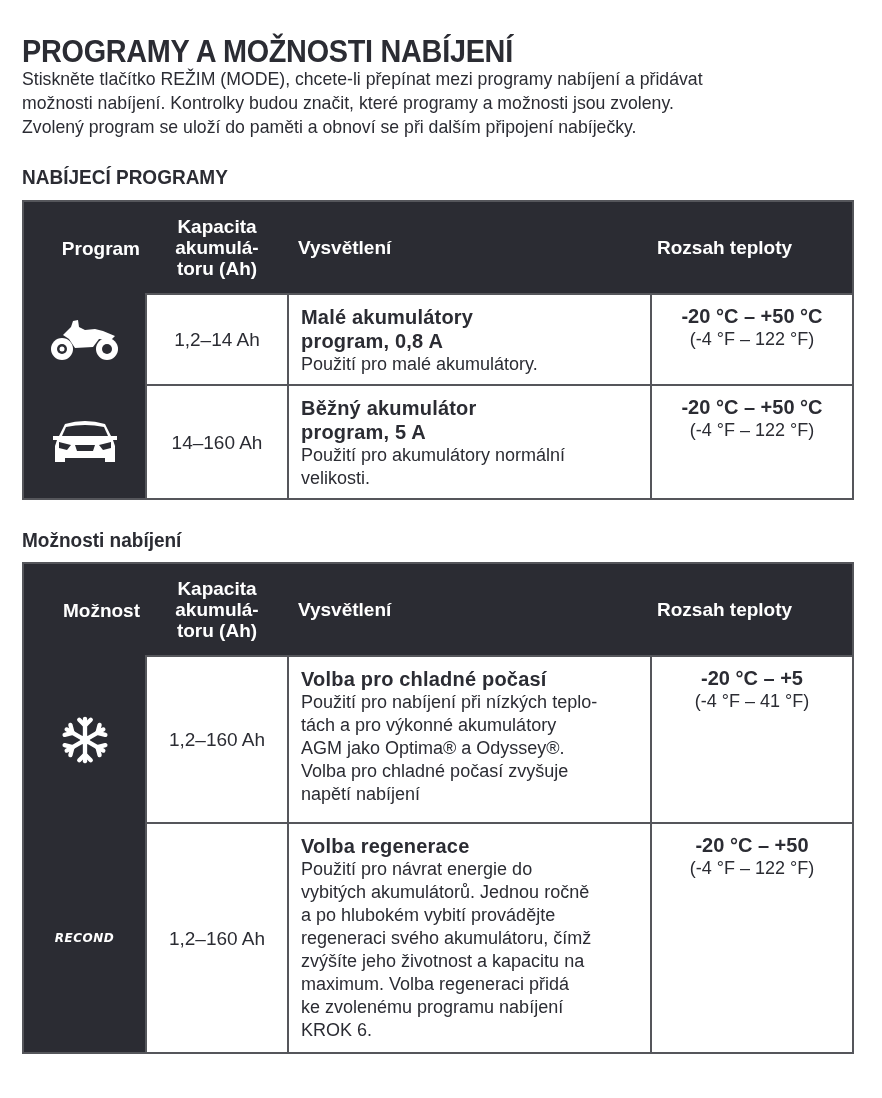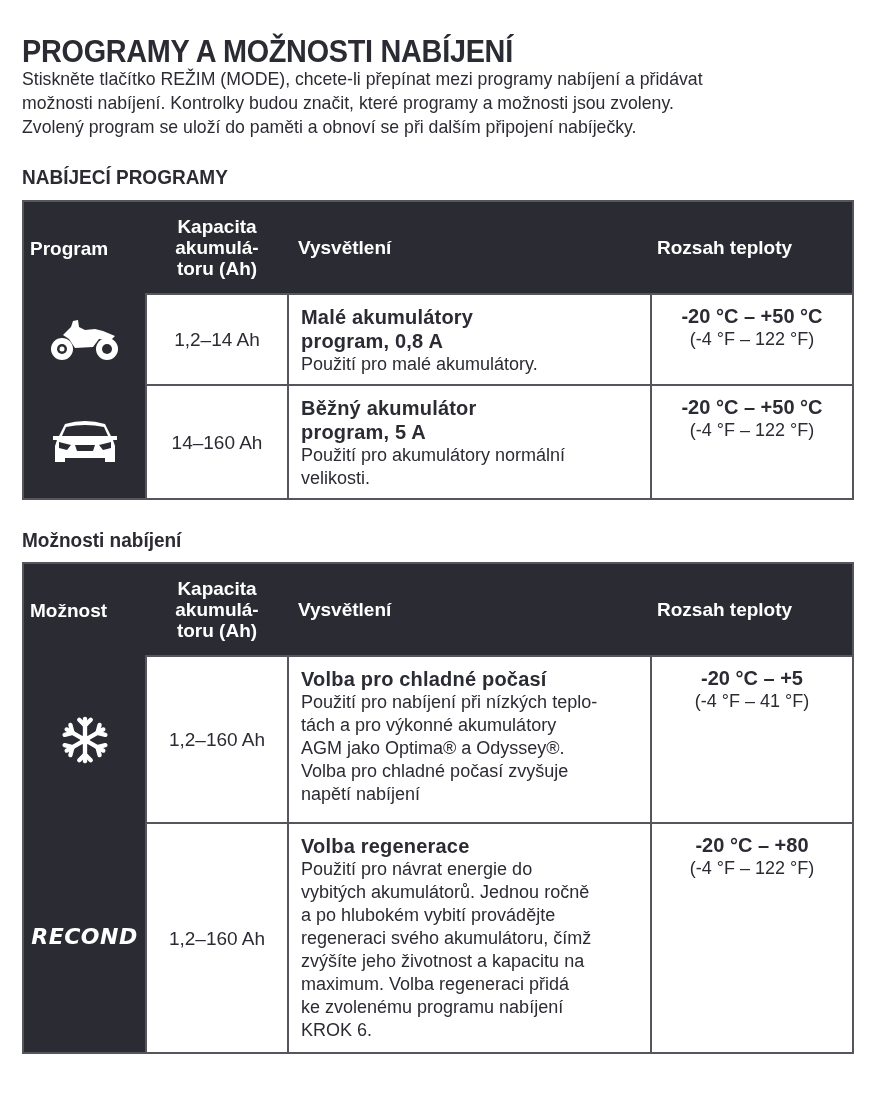--- a/index.html
+++ b/index.html
@@ -26,42 +26,42 @@
   table.tbl {
     position: absolute; left: 22px; width: 830px;
     border-collapse: collapse; table-layout: fixed;
     border: 2px solid #55565b;
   }
   table.tbl th {
     background: #2b2c33; color: #ffffff; font-weight: bold;
     font-size: 19px; line-height: 21px; text-align: left; padding: 0 10px;
     vertical-align: middle;
   }
-  table.tbl th.c-first { text-align: left; padding: 4px 6px; }
+  table.tbl th.c-first { text-align: right; padding: 4px 6px; }
   table.tbl th.c-cap { text-align: center; padding: 0 4px; }
   table.tbl th.c-temp { text-align: left; padding: 0 6px; }
   table.tbl td {
     border: 2px solid #55565b; vertical-align: top; background: #fff;
     font-size: 18px; line-height: 23px; color: #2b2c33;
   }
   table.tbl td.icon-cell {
     background: #2b2c33; border: none; text-align: center; vertical-align: middle;
     border-bottom: none; border-top: none;
   }
   table.tbl td.cap {
     vertical-align: middle; text-align: center; font-size: 19px; white-space: nowrap;
   }
   table.tbl td.desc { padding: 10px 10px 8px 12px; }
   table.tbl td.temp { text-align: center; padding: 10px 8px; }
   .d-title { font-weight: bold; font-size: 20px; line-height: 24px; letter-spacing: 0.2px; }
   .d-body { font-size: 18px; line-height: 23px; }
   .t-main { font-weight: bold; font-size: 20px; line-height: 23px; white-space: nowrap; }
   .t-sub { font-size: 18px; line-height: 22px; white-space: nowrap; }
   .recond {
-    color: #ffffff; font-weight: bold; font-style: italic; font-size: 22px;
+    color: #ffffff; font-weight: bold; font-style: italic; font-size: 12px;
     letter-spacing: 0.5px; font-family: "DejaVu Sans", sans-serif;
   }
   svg { display: inline-block; vertical-align: middle; }
 </style>
 </head>
 <body>
 
 <div class="title">PROGRAMY A MOŽNOSTI NABÍJENÍ</div>
 <div class="intro">
   <div>Stiskněte tlačítko REŽIM (MODE), chcete-li přepínat mezi programy nabíjení a přidávat</div>
@@ -215,18 +215,18 @@
       <div class="d-body">Použití pro návrat energie do</div>
       <div class="d-body">vybitých akumulátorů. Jednou ročně</div>
       <div class="d-body">a po hlubokém vybití provádějte</div>
       <div class="d-body">regeneraci svého akumulátoru, čímž</div>
       <div class="d-body">zvýšíte jeho životnost a kapacitu na</div>
       <div class="d-body">maximum. Volba regeneraci přidá</div>
       <div class="d-body">ke zvolenému programu nabíjení</div>
       <div class="d-body">KROK 6.</div>
     </td>
     <td class="temp">
-      <div class="t-main">-20 °C – +80</div>
+      <div class="t-main">-20 °C – +50</div>
       <div class="t-sub">(-4 °F – 122 °F)</div>
     </td>
   </tr>
 </tbody>
   </table>
 
 </body></html>

